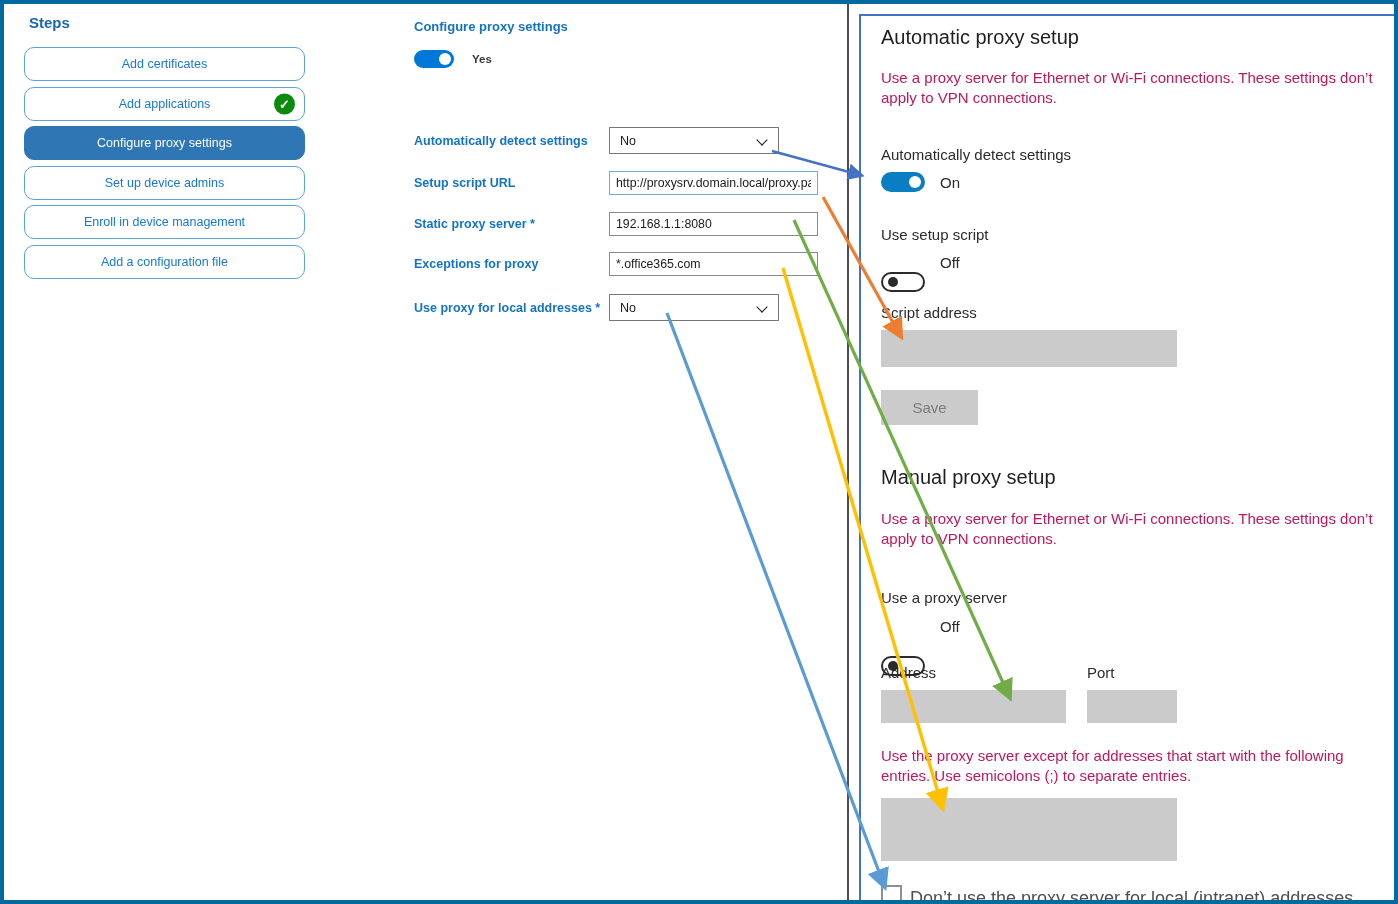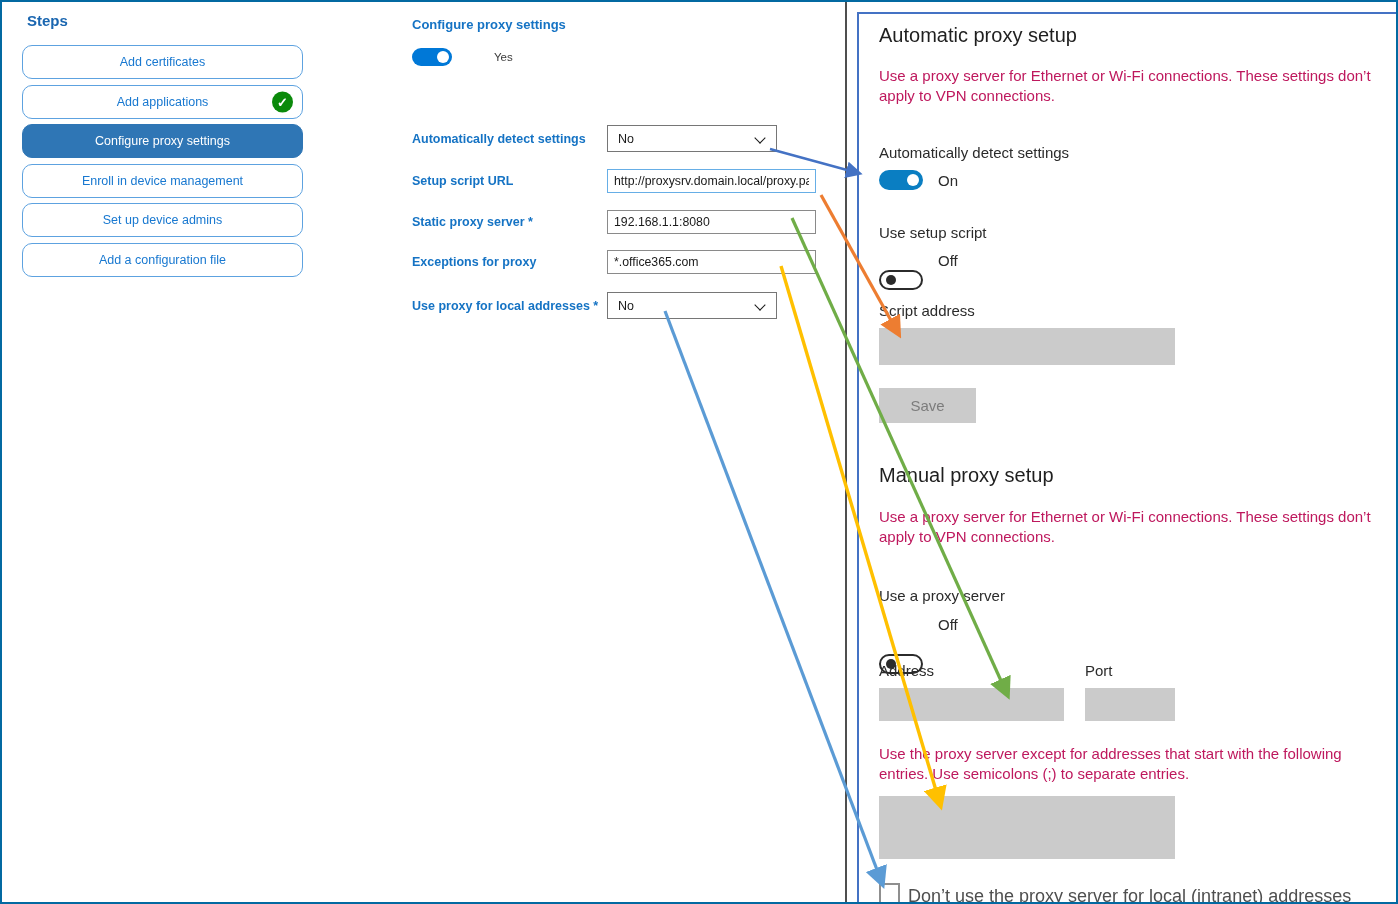--- a/index.html
+++ b/index.html
@@ -1,20 +1,20 @@
 <!DOCTYPE html>
 <html><head>
 <meta charset="utf-8">
 <style>
   * { margin:0; padding:0; box-sizing:border-box; }
   html,body { background:#e8e8e8; }
   body { font-family:"Liberation Sans", sans-serif; }
   .screen{
     position:relative; width:1398px; height:904px; background:#fff;
-    border:2px solid #0369a1; overflow:hidden;
+    border:4px solid #0369a1; overflow:hidden;
   }
   
   .steps-title{ position:absolute; left:25px; top:10px; font-size:15px; font-weight:bold; color:#1a66b0; }
   .steps-list{ position:absolute; left:20px; top:43px; width:281px; }
   .step-btn{
     position:relative; height:34px; margin-bottom:5.5px; background:#fff;
     border:1px solid #5da2e0; border-radius:10px; color:#1878d0;
     font-size:12.5px; display:flex; align-items:center; justify-content:center;
     cursor:pointer;
   }
@@ -22,21 +22,21 @@
   .step-check{
     position:absolute; right:9px; top:50%; transform:translateY(-50%);
     width:21px; height:21px; border-radius:50%; background:#0b8a0b;
     color:#fff; font-size:13px; font-weight:bold; display:flex; align-items:center; justify-content:center;
   }
   
   .form-title{ position:absolute; left:410px; top:15px; font-size:13px; font-weight:bold; color:#1573c4; }
   .yes-row{ position:absolute; left:410px; top:46px; display:flex; align-items:center; gap:18px; }
   .toggle-sm{ position:relative; width:40px; height:18px; border-radius:9px; background:#0078d7; cursor:pointer; }
   .toggle-sm .knob{ position:absolute; right:3px; top:3px; width:12px; height:12px; border-radius:50%; background:#fff; }
-  .yes-label{ font-size:11.5px; font-weight:400; color:#3a3a3a;margin-left:24px; }
+  .yes-label{ font-size:11.5px; font-weight:700; color:#3a3a3a; }
   .form-row{ position:absolute; left:410px; display:flex; align-items:center; }
   .form-label{ width:195px; font-size:12.5px; font-weight:600; color:#1573c4; }
   .ctl-select{
     position:relative; width:170px; height:27px; border:1px solid #767676; background:#fff;
     font-size:12.5px; color:#1a1a1a; display:flex; align-items:center; padding:0 10px; cursor:pointer;
   }
   .chev{ position:absolute; right:12px; top:8px; width:8px; height:8px;
     border-right:1.7px solid #1a1a1a; border-bottom:1.7px solid #1a1a1a; transform:rotate(45deg); }
   .ctl-text{
     width:209px; height:24px; border:1px solid #8a8a8a; background:#fff;
@@ -76,24 +76,24 @@
         <span>Add certificates</span>
       </div>
       <div class="step-btn">
         <span>Add applications</span>
         <div class="step-check">✓</div>
       </div>
       <div class="step-btn active">
         <span>Configure proxy settings</span>
       </div>
       <div class="step-btn">
-        <span>Enroll in device management</span>
+        <span>Set up device admins</span>
       </div>
       <div class="step-btn">
-        <span>Set up device admins</span>
+        <span>Enroll in device management</span>
       </div>
       <div class="step-btn">
         <span>Add a configuration file</span>
       </div>
     </div>
 
   <div class="form-title">Configure proxy settings</div>
   <div class="yes-row">
     <div class="toggle-sm">
         <div class="knob"></div>

